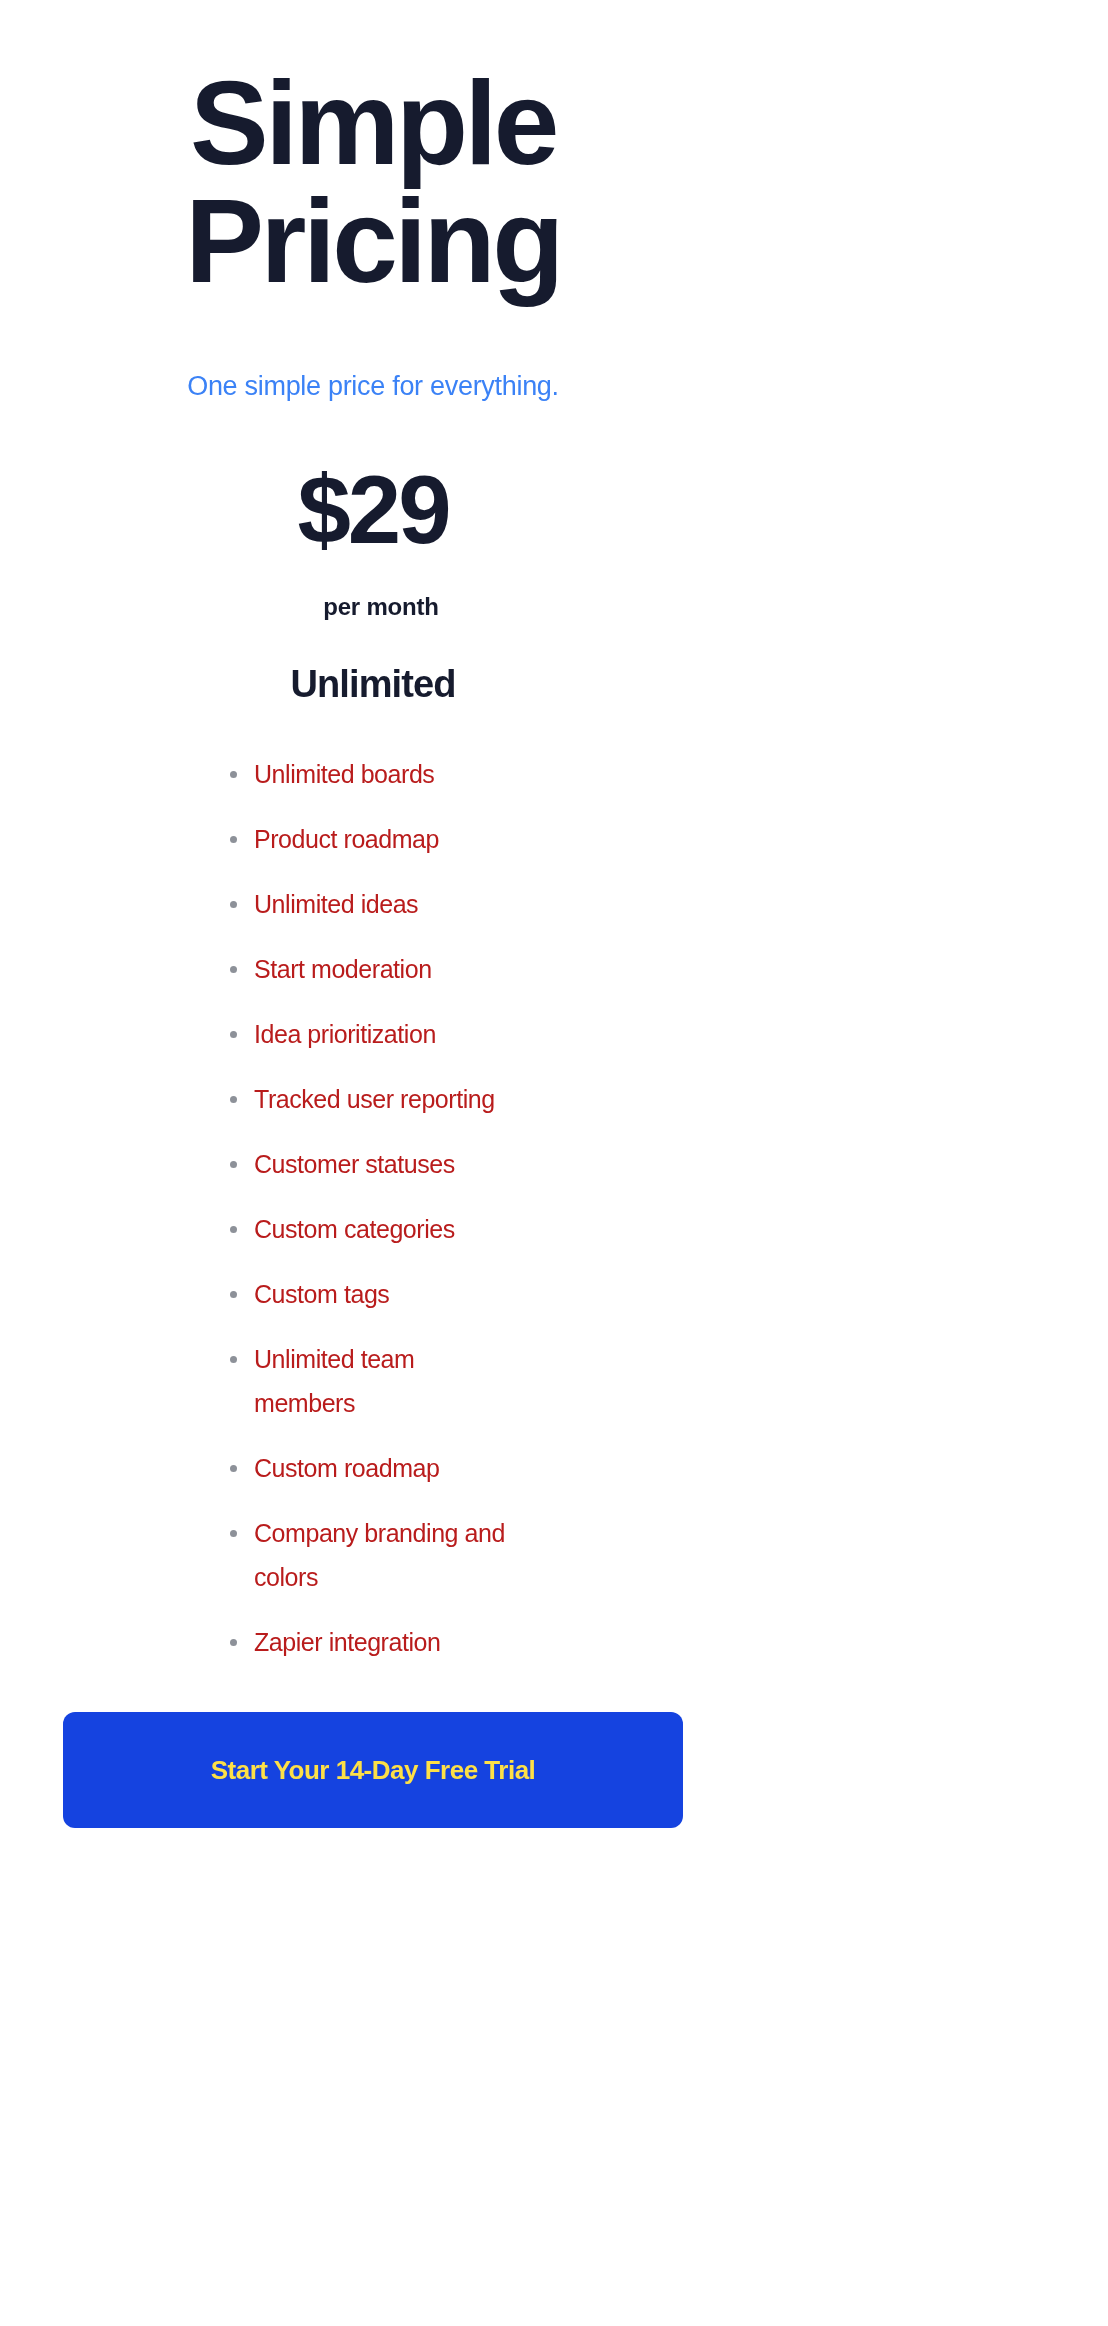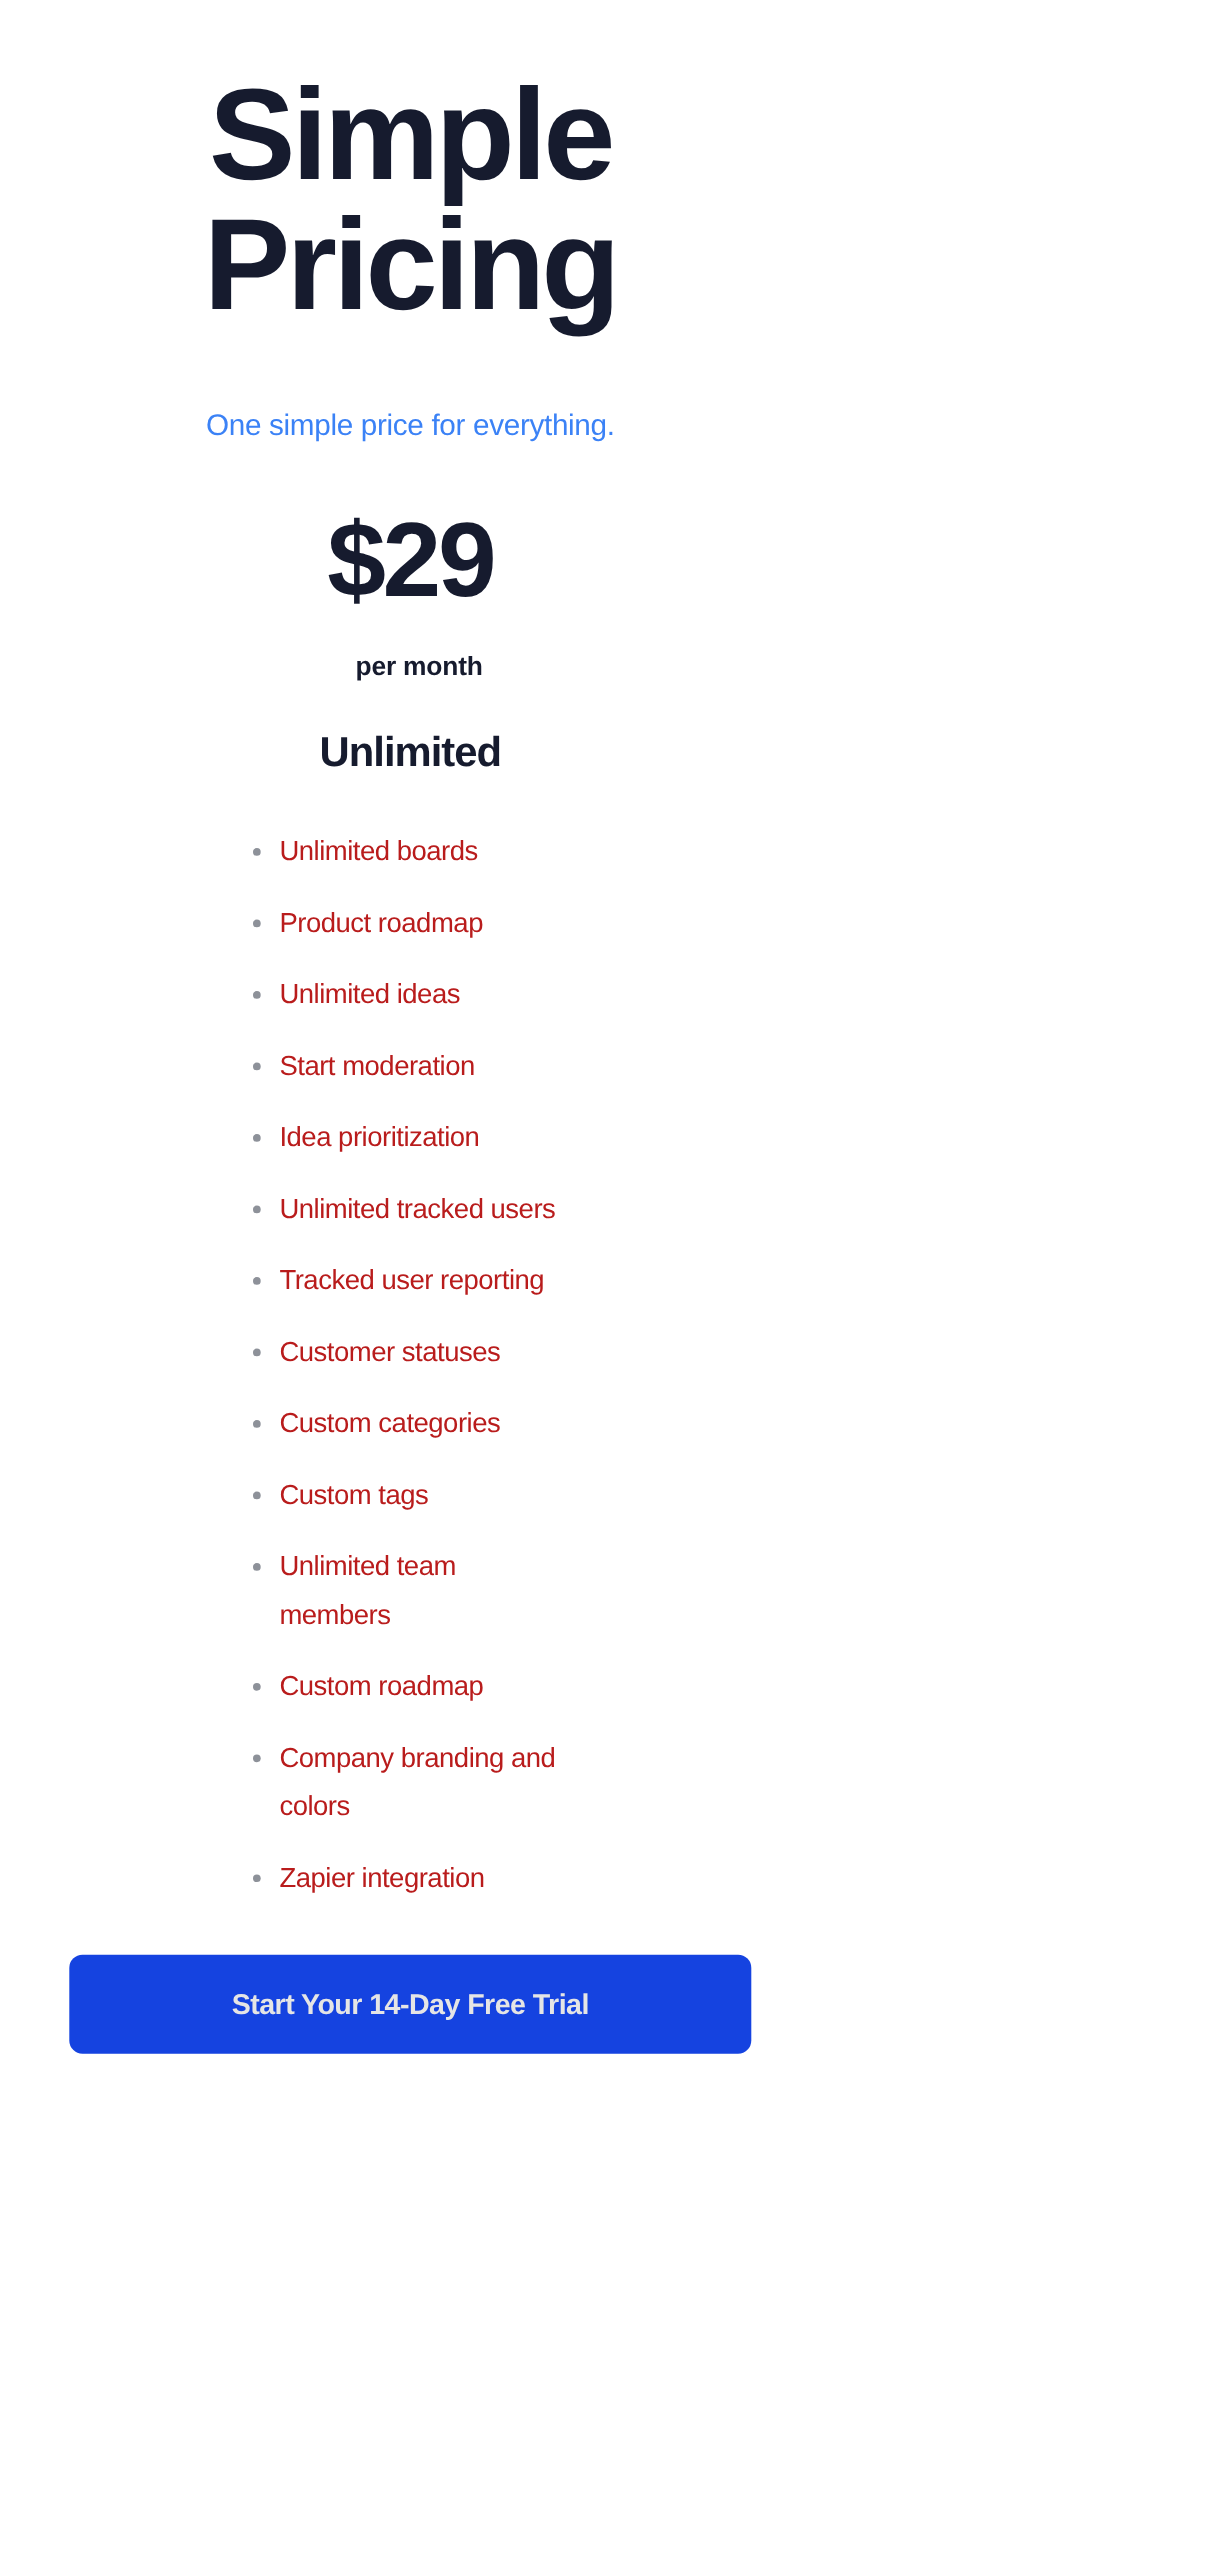--- a/index.html
+++ b/index.html
@@ -124,26 +124,26 @@
 
   .cta-wrap {
     padding-top: 27px;
     text-align: center;
   }
 
   .cta-button {
     display: inline-block;
     box-sizing: border-box;
     width: 620px;
-    height: 90px;
+    height: 116px;
     line-height: 90px;
     border: none;
     border-radius: 12px;
     background: #1543e0;
-    color: #e5e5e5;
+    color: #fde047;
     font-family: "Liberation Sans", sans-serif;
     font-size: 26px;
     font-weight: 600;
     letter-spacing: -0.5px;
     text-align: center;
     cursor: pointer;
     padding: 0;
   }
 </style>
 </head>
@@ -162,21 +162,20 @@
   </div>
 
   <div class="plan-name">Unlimited</div>
 
   <ul class="feature-list" id="feature-list">
       <li class="feature-item"><span class="feature-bullet"></span><span>Unlimited boards</span></li>
       <li class="feature-item"><span class="feature-bullet"></span><span>Product roadmap</span></li>
       <li class="feature-item"><span class="feature-bullet"></span><span>Unlimited ideas</span></li>
       <li class="feature-item"><span class="feature-bullet"></span><span>Start moderation</span></li>
       <li class="feature-item"><span class="feature-bullet"></span><span>Idea prioritization</span></li>
-      <li class="feature-item"><span class="feature-bullet"></span><span>Unlimited tracked users</span></li>
       <li class="feature-item"><span class="feature-bullet"></span><span>Tracked user reporting</span></li>
       <li class="feature-item"><span class="feature-bullet"></span><span>Customer statuses</span></li>
       <li class="feature-item"><span class="feature-bullet"></span><span>Custom categories</span></li>
       <li class="feature-item"><span class="feature-bullet"></span><span>Custom tags</span></li>
       <li class="feature-item"><span class="feature-bullet"></span><span>Unlimited team members</span></li>
       <li class="feature-item"><span class="feature-bullet"></span><span>Custom roadmap</span></li>
       <li class="feature-item"><span class="feature-bullet"></span><span>Company branding and colors</span></li>
       <li class="feature-item"><span class="feature-bullet"></span><span>Zapier integration</span></li>
     </ul>
 

